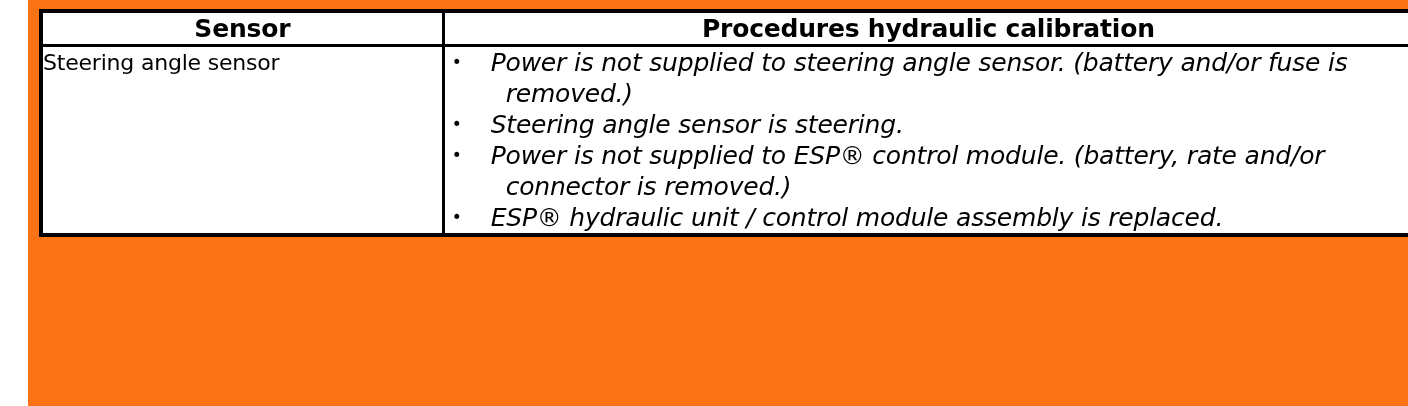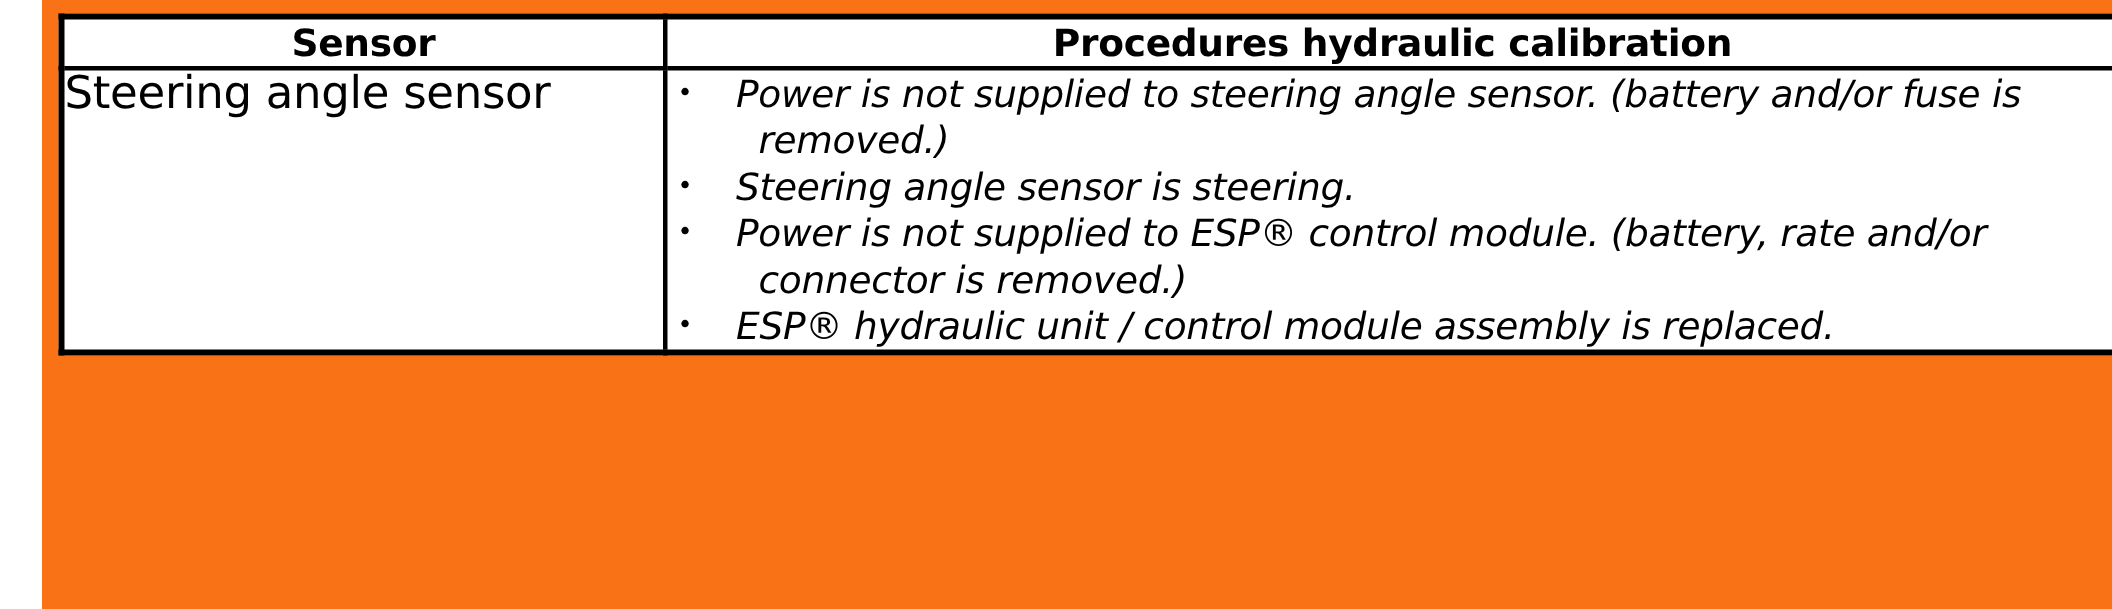--- a/index.html
+++ b/index.html
@@ -50,21 +50,21 @@
     text-align: center;
     font-weight: bold;
     font-size: 25px;
     line-height: 31px;
     padding: 4px 6px 5px 6px;
     letter-spacing: -0.2px;
   }
 
   
   .sensor-cell {
-    font-size: 30px;
+    font-size: 22px;
     line-height: 31px;
     padding: 4px 6px 9px 7px;
     letter-spacing: -0.2px;
     text-align: left;
   }
 
   
   .proc-cell {
     padding: 4px 8px 8px 10px;
   }

